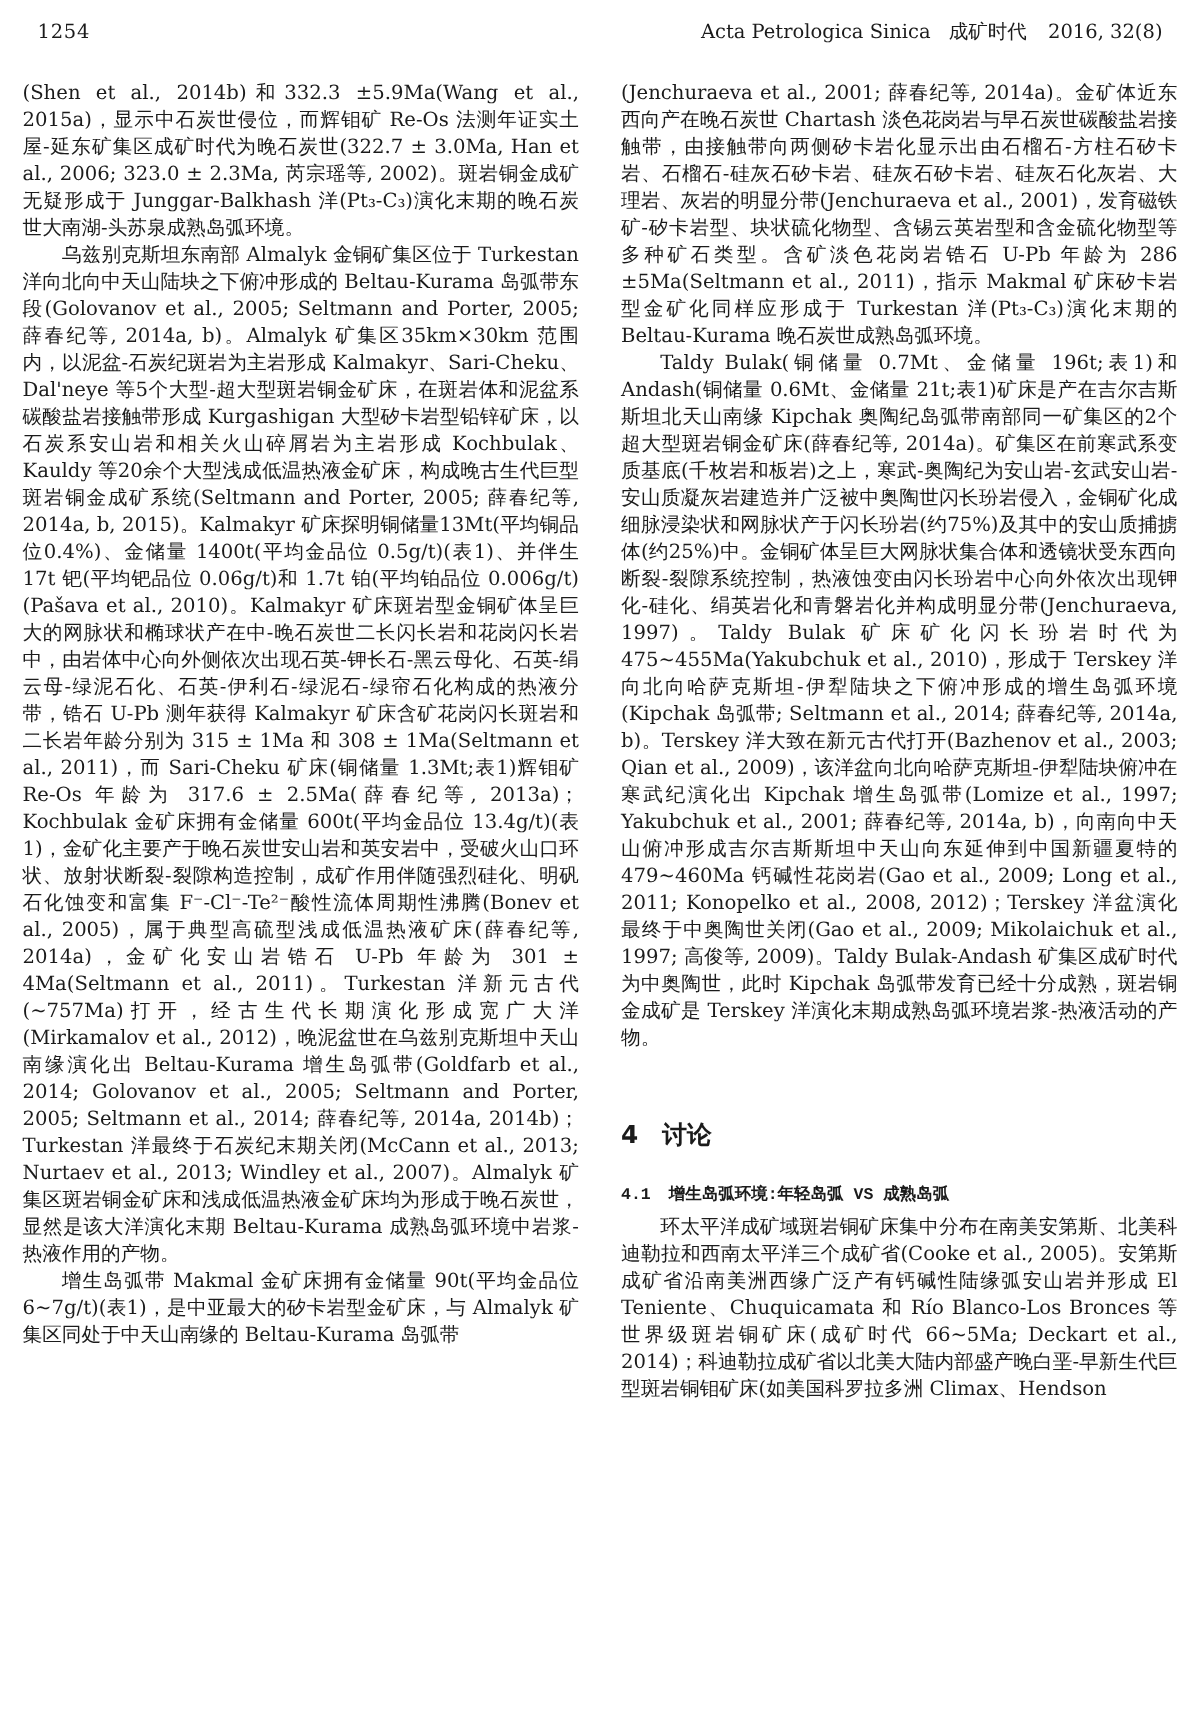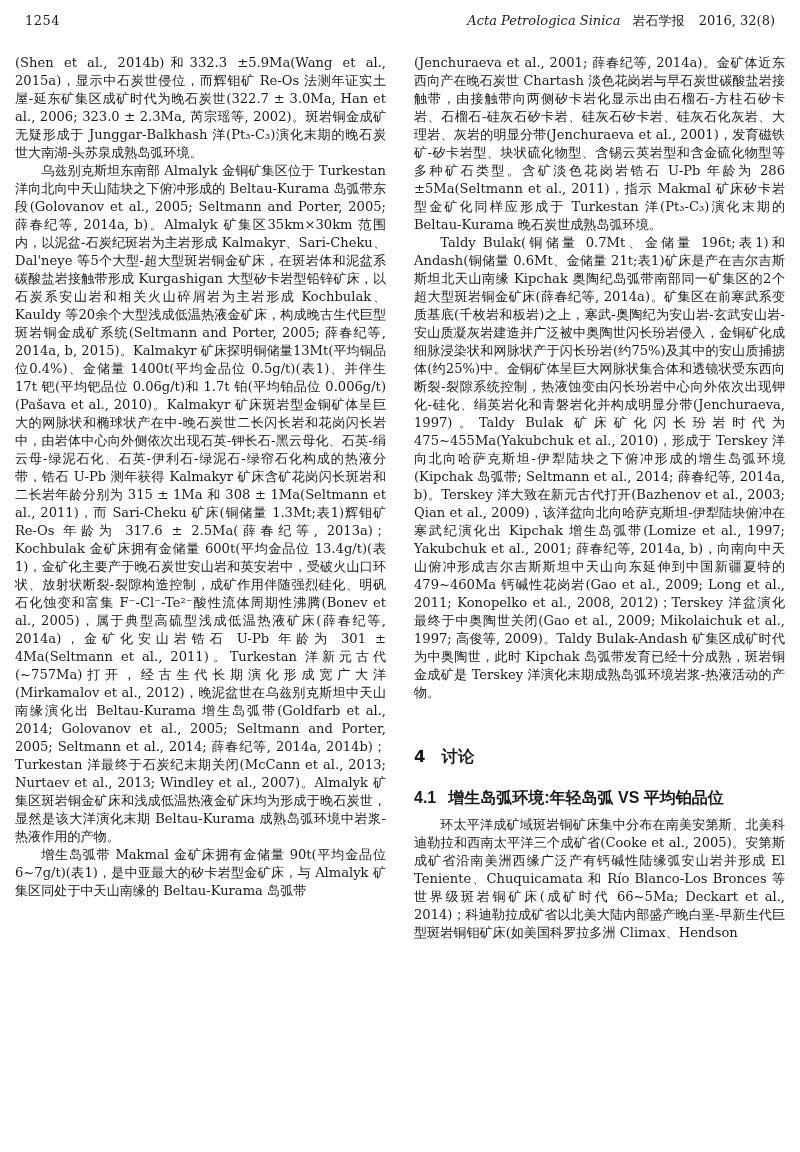--- a/index.html
+++ b/index.html
@@ -29,21 +29,20 @@
   }
   .page-number {
     font-size: 13px;
     letter-spacing: 0.5px;
   }
   .journal-line {
     font-size: 13px;
     white-space: nowrap;
   }
   .journal-latin {
-    font-style: italic;
     margin-right: 8px;
   }
   .journal-cn {
     margin-right: 10px;
   }
   .columns {
     display: flex;
     gap: 28px;
     margin-top: 24px;
     padding: 0 2px;
@@ -67,41 +66,41 @@
     font-weight: bold;
     font-size: 16.5px;
     margin: 44px 0 20px 0;
     display: flex;
     align-items: baseline;
   }
   .section-heading .sec-num {
     margin-right: 16px;
   }
   .subsection-heading {
-    font-family: Liberation Sans, sans-serif;
+    font-family: Liberation Mono, monospace;
     font-weight: bold;
-    font-size: 16px;
+    font-size: 11px;
     margin: 0 0 7px 0;
     display: flex;
     align-items: baseline;
   }
   .subsection-heading .sub-num {
     margin-right: 12px;
   }
 </style>
 </head>
 <body>
 
 <div class="page">
 
   <div class="running-header">
     <span class="page-number">1254</span>
     <span class="journal-line">
       <span class="journal-latin">Acta Petrologica Sinica</span>
-      <span class="journal-cn">岩石学报</span>
+      <span class="journal-cn">成矿时代</span>
       <span class="journal-issue">2016, 32(8)</span>
     </span>
   </div>
 
   <div class="columns">
 
     <div class="col">
       <p class="body-text">(Shen et al., 2014b)和332.3 ±5.9Ma(Wang et al., 2015a)，显示中石炭世侵位，而辉钼矿 Re-Os 法测年证实土屋-延东矿集区成矿时代为晚石炭世(322.7 ± 3.0Ma, Han et al., 2006; 323.0 ± 2.3Ma, 芮宗瑶等, 2002)。斑岩铜金成矿无疑形成于 Junggar-Balkhash 洋(Pt₃-C₃)演化末期的晚石炭世大南湖-头苏泉成熟岛弧环境。</p>
       <p class="body-text indent">乌兹别克斯坦东南部 Almalyk 金铜矿集区位于 Turkestan 洋向北向中天山陆块之下俯冲形成的 Beltau-Kurama 岛弧带东段(Golovanov et al., 2005; Seltmann and Porter, 2005; 薛春纪等, 2014a, b)。Almalyk 矿集区35km×30km 范围内，以泥盆-石炭纪斑岩为主岩形成 Kalmakyr、Sari-Cheku、Dal'neye 等5个大型-超大型斑岩铜金矿床，在斑岩体和泥盆系碳酸盐岩接触带形成 Kurgashigan 大型矽卡岩型铅锌矿床，以石炭系安山岩和相关火山碎屑岩为主岩形成 Kochbulak、Kauldy 等20余个大型浅成低温热液金矿床，构成晚古生代巨型斑岩铜金成矿系统(Seltmann and Porter, 2005; 薛春纪等, 2014a, b, 2015)。Kalmakyr 矿床探明铜储量13Mt(平均铜品位0.4%)、金储量 1400t(平均金品位 0.5g/t)(表1)、并伴生 17t 钯(平均钯品位 0.06g/t)和 1.7t 铂(平均铂品位 0.006g/t)(Pašava et al., 2010)。Kalmakyr 矿床斑岩型金铜矿体呈巨大的网脉状和椭球状产在中-晚石炭世二长闪长岩和花岗闪长岩中，由岩体中心向外侧依次出现石英-钾长石-黑云母化、石英-绢云母-绿泥石化、石英-伊利石-绿泥石-绿帘石化构成的热液分带，锆石 U-Pb 测年获得 Kalmakyr 矿床含矿花岗闪长斑岩和二长岩年龄分别为 315 ± 1Ma 和 308 ± 1Ma(Seltmann et al., 2011)，而 Sari-Cheku 矿床(铜储量 1.3Mt;表1)辉钼矿 Re-Os 年龄为 317.6 ± 2.5Ma(薛春纪等, 2013a)；Kochbulak 金矿床拥有金储量 600t(平均金品位 13.4g/t)(表1)，金矿化主要产于晚石炭世安山岩和英安岩中，受破火山口环状、放射状断裂-裂隙构造控制，成矿作用伴随强烈硅化、明矾石化蚀变和富集 F⁻-Cl⁻-Te²⁻酸性流体周期性沸腾(Bonev et al., 2005)，属于典型高硫型浅成低温热液矿床(薛春纪等, 2014a)，金矿化安山岩锆石 U-Pb 年龄为 301 ± 4Ma(Seltmann et al., 2011)。Turkestan 洋新元古代(~757Ma)打开，经古生代长期演化形成宽广大洋(Mirkamalov et al., 2012)，晚泥盆世在乌兹别克斯坦中天山南缘演化出 Beltau-Kurama 增生岛弧带(Goldfarb et al., 2014; Golovanov et al., 2005; Seltmann and Porter, 2005; Seltmann et al., 2014; 薛春纪等, 2014a, 2014b)；Turkestan 洋最终于石炭纪末期关闭(McCann et al., 2013; Nurtaev et al., 2013; Windley et al., 2007)。Almalyk 矿集区斑岩铜金矿床和浅成低温热液金矿床均为形成于晚石炭世，显然是该大洋演化末期 Beltau-Kurama 成熟岛弧环境中岩浆-热液作用的产物。</p>
       <p class="body-text indent">增生岛弧带 Makmal 金矿床拥有金储量 90t(平均金品位6~7g/t)(表1)，是中亚最大的矽卡岩型金矿床，与 Almalyk 矿集区同处于中天山南缘的 Beltau-Kurama 岛弧带</p>
@@ -111,21 +110,21 @@
       <p class="body-text">(Jenchuraeva et al., 2001; 薛春纪等, 2014a)。金矿体近东西向产在晚石炭世 Chartash 淡色花岗岩与早石炭世碳酸盐岩接触带，由接触带向两侧矽卡岩化显示出由石榴石-方柱石矽卡岩、石榴石-硅灰石矽卡岩、硅灰石矽卡岩、硅灰石化灰岩、大理岩、灰岩的明显分带(Jenchuraeva et al., 2001)，发育磁铁矿-矽卡岩型、块状硫化物型、含锡云英岩型和含金硫化物型等多种矿石类型。含矿淡色花岗岩锆石 U-Pb 年龄为 286 ±5Ma(Seltmann et al., 2011)，指示 Makmal 矿床矽卡岩型金矿化同样应形成于 Turkestan 洋(Pt₃-C₃)演化末期的 Beltau-Kurama 晚石炭世成熟岛弧环境。</p>
       <p class="body-text indent">Taldy Bulak(铜储量 0.7Mt、金储量 196t;表1)和 Andash(铜储量 0.6Mt、金储量 21t;表1)矿床是产在吉尔吉斯斯坦北天山南缘 Kipchak 奥陶纪岛弧带南部同一矿集区的2个超大型斑岩铜金矿床(薛春纪等, 2014a)。矿集区在前寒武系变质基底(千枚岩和板岩)之上，寒武-奥陶纪为安山岩-玄武安山岩-安山质凝灰岩建造并广泛被中奥陶世闪长玢岩侵入，金铜矿化成细脉浸染状和网脉状产于闪长玢岩(约75%)及其中的安山质捕掳体(约25%)中。金铜矿体呈巨大网脉状集合体和透镜状受东西向断裂-裂隙系统控制，热液蚀变由闪长玢岩中心向外依次出现钾化-硅化、绢英岩化和青磐岩化并构成明显分带(Jenchuraeva, 1997)。Taldy Bulak 矿床矿化闪长玢岩时代为 475~455Ma(Yakubchuk et al., 2010)，形成于 Terskey 洋向北向哈萨克斯坦-伊犁陆块之下俯冲形成的增生岛弧环境(Kipchak 岛弧带; Seltmann et al., 2014; 薛春纪等, 2014a, b)。Terskey 洋大致在新元古代打开(Bazhenov et al., 2003; Qian et al., 2009)，该洋盆向北向哈萨克斯坦-伊犁陆块俯冲在寒武纪演化出 Kipchak 增生岛弧带(Lomize et al., 1997; Yakubchuk et al., 2001; 薛春纪等, 2014a, b)，向南向中天山俯冲形成吉尔吉斯斯坦中天山向东延伸到中国新疆夏特的 479~460Ma 钙碱性花岗岩(Gao et al., 2009; Long et al., 2011; Konopelko et al., 2008, 2012)；Terskey 洋盆演化最终于中奥陶世关闭(Gao et al., 2009; Mikolaichuk et al., 1997; 高俊等, 2009)。Taldy Bulak-Andash 矿集区成矿时代为中奥陶世，此时 Kipchak 岛弧带发育已经十分成熟，斑岩铜金成矿是 Terskey 洋演化末期成熟岛弧环境岩浆-热液活动的产物。</p>
 
       <div class="section-heading">
         <span class="sec-num">4</span>
         <span class="sec-title">讨论</span>
       </div>
 
       <div class="subsection-heading">
         <span class="sub-num">4.1</span>
-        <span class="sub-title">增生岛弧环境:年轻岛弧 VS 平均铂品位</span>
+        <span class="sub-title">增生岛弧环境:年轻岛弧 VS 成熟岛弧</span>
       </div>
 
       <p class="body-text indent">环太平洋成矿域斑岩铜矿床集中分布在南美安第斯、北美科迪勒拉和西南太平洋三个成矿省(Cooke et al., 2005)。安第斯成矿省沿南美洲西缘广泛产有钙碱性陆缘弧安山岩并形成 El Teniente、Chuquicamata 和 Río Blanco-Los Bronces 等世界级斑岩铜矿床(成矿时代 66~5Ma; Deckart et al., 2014)；科迪勒拉成矿省以北美大陆内部盛产晚白垩-早新生代巨型斑岩铜钼矿床(如美国科罗拉多洲 Climax、Hendson</p>
     </div>
 
   </div>
 
 </div>
 
 </body></html>

